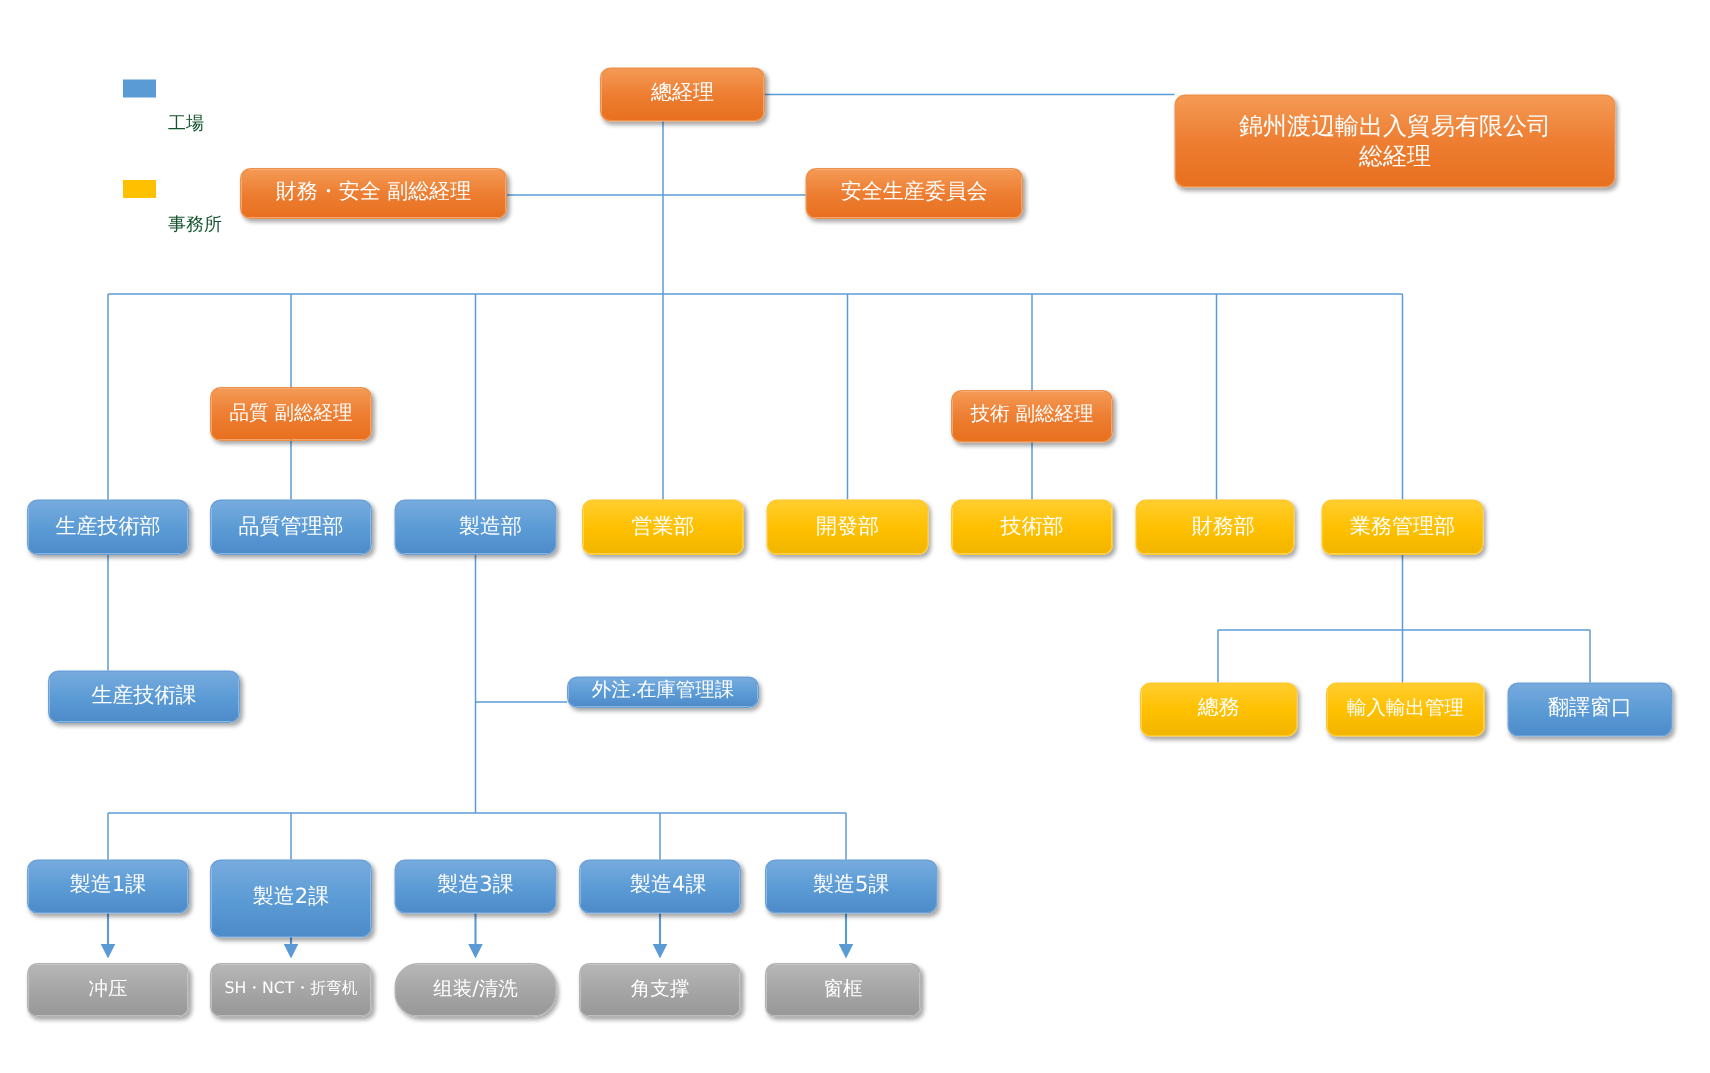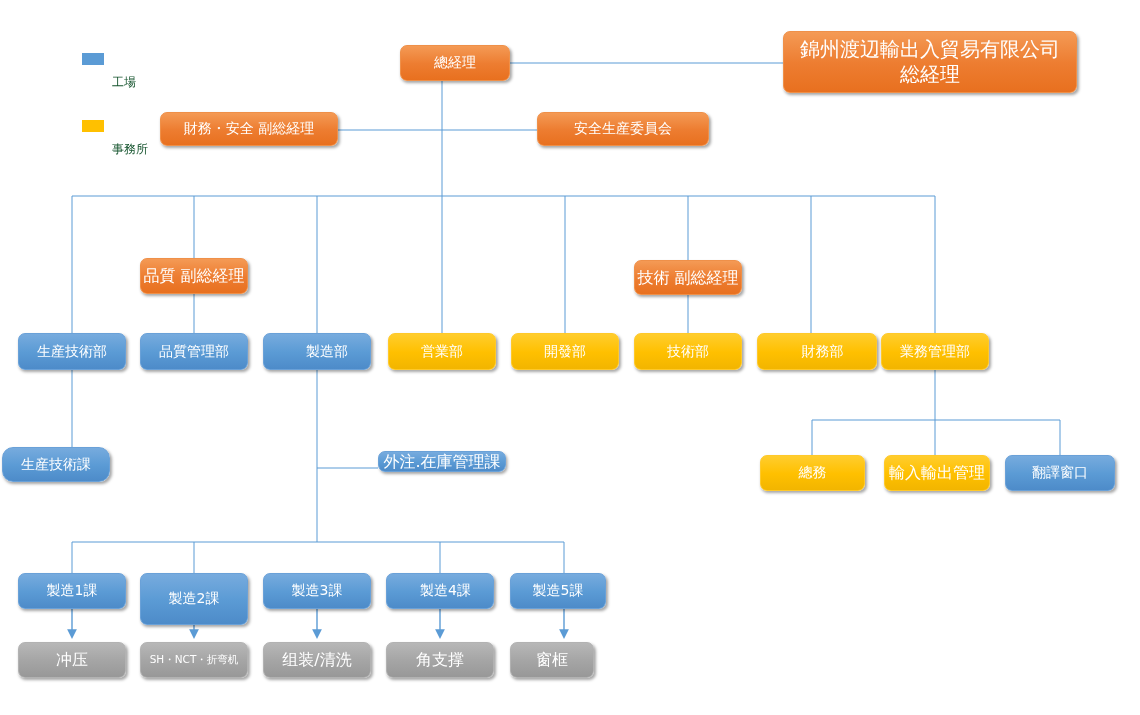--- a/index.html
+++ b/index.html
@@ -10,23 +10,23 @@
   svg.wires{position:absolute;left:0;top:0;width:1140px;height:715px;}
   .node{
     position:absolute;display:flex;align-items:center;justify-content:center;
     color:#ffffff;border-radius:7px;font-size:14px;text-align:center;
     box-shadow:1.5px 2px 3px rgba(0,0,0,0.35);box-sizing:border-box;line-height:1.25;
   }
   .orange{background:linear-gradient(180deg,#f49a55 0%,#ed7d31 52%,#e8701f 100%);border:1px solid #ef9049;}
   .blue{background:linear-gradient(180deg,#77abde 0%,#5b9bd5 52%,#4d8bc9 100%);border:1px solid #6aa1d8;}
   .yellow{background:linear-gradient(180deg,#ffcd2e 0%,#ffc000 52%,#f2b500 100%);border:1px solid #ffc92a;}
   .gray{background:linear-gradient(180deg,#b7b7b7 0%,#a5a5a5 52%,#989898 100%);border:1px solid #b2b2b2;}
-  .big{font-size:20px;flex-direction:column;}
+  .big{font-size:16px;flex-direction:column;margin-top:32px;}
   .small{font-size:10.5px;}
-  .mid{font-size:16px;}
+  .mid{font-size:13px;}
   .legend{position:absolute;left:82px;top:26px;}
   .legend-row{display:flex;align-items:center;margin-bottom:2px;}
   .swatch{width:22px;height:12px;margin-right:8px;display:inline-block;}
   .swatch.blue-sw{background:#5b9bd5;}
   .swatch.yellow-sw{background:#ffc000;}
   .legend-label{font-size:12px;color:#14532d;margin-top:48px;}
 </style>
 </head>
 <body>
 
@@ -91,44 +91,44 @@
       <span class="legend-label">事務所</span>
     </div>
   </div>
 
   <div class="node orange" style="left:400px;top:45px;width:110px;height:36px;">總経理</div>
   <div class="node orange big" style="left:783px;top:31px;width:294px;height:62px;">
     <span>錦州渡辺輸出入貿易有限公司</span>
     <span>総経理</span>
   </div>
   <div class="node orange" style="left:160px;top:112px;width:178px;height:34px;">財務・安全 副総経理</div>
-  <div class="node orange" style="left:537px;top:112px;width:172px;height:34px;">安全生産委員会</div>
+  <div class="node orange" style="left:537px;top:112px;width:145px;height:34px;">安全生産委員会</div>
   <div class="node orange mid" style="left:140px;top:258px;width:108px;height:36px;">品質 副総経理</div>
   <div class="node orange mid" style="left:634px;top:260px;width:108px;height:35px;">技術 副総経理</div>
 
   <div class="node blue" style="left:18px;top:333px;width:108px;height:37px;">生産技術部</div>
   <div class="node blue" style="left:140px;top:333px;width:108px;height:37px;">品質管理部</div>
   <div class="node blue" style="left:263px;top:333px;width:108px;height:37px;padding-left:20px;">製造部</div>
   <div class="node yellow" style="left:388px;top:333px;width:108px;height:37px;">営業部</div>
   <div class="node yellow" style="left:511px;top:333px;width:108px;height:37px;">開發部</div>
   <div class="node yellow" style="left:634px;top:333px;width:108px;height:37px;">技術部</div>
-  <div class="node yellow" style="left:757px;top:333px;width:120px;height:37px;padding-left:11px;">財務部</div>
+  <div class="node yellow" style="left:757px;top:333px;width:106px;height:37px;padding-left:11px;">財務部</div>
   <div class="node yellow" style="left:881px;top:333px;width:108px;height:37px;">業務管理部</div>
 
-  <div class="node blue" style="left:2px;top:447px;width:108px;height:35px;border-radius:11px;">生産技術課</div>
+  <div class="node blue" style="left:32px;top:447px;width:128px;height:35px;">生産技術課</div>
   <div class="node blue mid" style="left:378px;top:451px;width:128px;height:21px;">外注.在庫管理課</div>
   <div class="node yellow" style="left:760px;top:455px;width:105px;height:36px;">總務</div>
   <div class="node yellow mid" style="left:884px;top:455px;width:106px;height:36px;">輸入輸出管理</div>
   <div class="node blue" style="left:1005px;top:455px;width:110px;height:36px;">翻譯窗口</div>
 
   <div class="node blue" style="left:18px;top:573px;width:108px;height:36px;">製造1課</div>
   <div class="node blue" style="left:140px;top:573px;width:108px;height:52px;">製造2課</div>
   <div class="node blue" style="left:263px;top:573px;width:108px;height:36px;">製造3課</div>
   <div class="node blue" style="left:386px;top:573px;width:108px;height:36px;padding-left:11px;">製造4課</div>
-  <div class="node blue" style="left:510px;top:573px;width:96px;height:36px;">製造5課</div>
+  <div class="node blue" style="left:510px;top:573px;width:115px;height:36px;">製造5課</div>
 
   <div class="node gray mid" style="left:18px;top:642px;width:108px;height:36px;">冲压</div>
   <div class="node gray small" style="left:140px;top:642px;width:108px;height:36px;">SH・NCT・折弯机</div>
-  <div class="node gray mid" style="left:263px;top:642px;width:108px;height:36px;">组装/清洗</div>
+  <div class="node gray mid" style="left:263px;top:642px;width:108px;height:36px;border-radius:16px;">组装/清洗</div>
   <div class="node gray mid" style="left:386px;top:642px;width:108px;height:36px;">角支撑</div>
-  <div class="node gray mid" style="left:510px;top:642px;width:84px;height:36px;">窗框</div>
+  <div class="node gray mid" style="left:510px;top:642px;width:104px;height:36px;">窗框</div>
 
 </div>
 
 </body></html>

